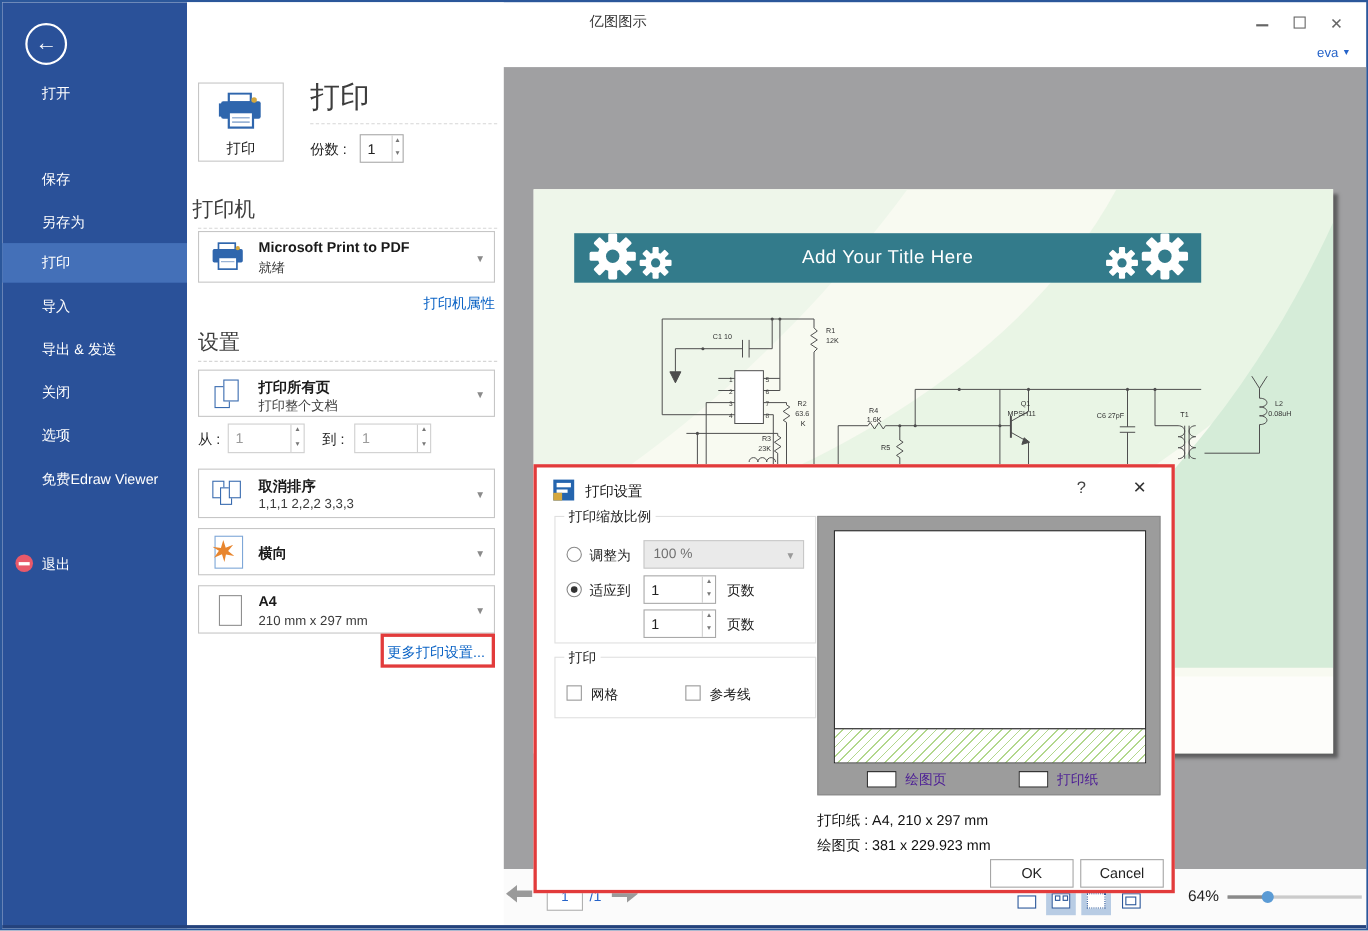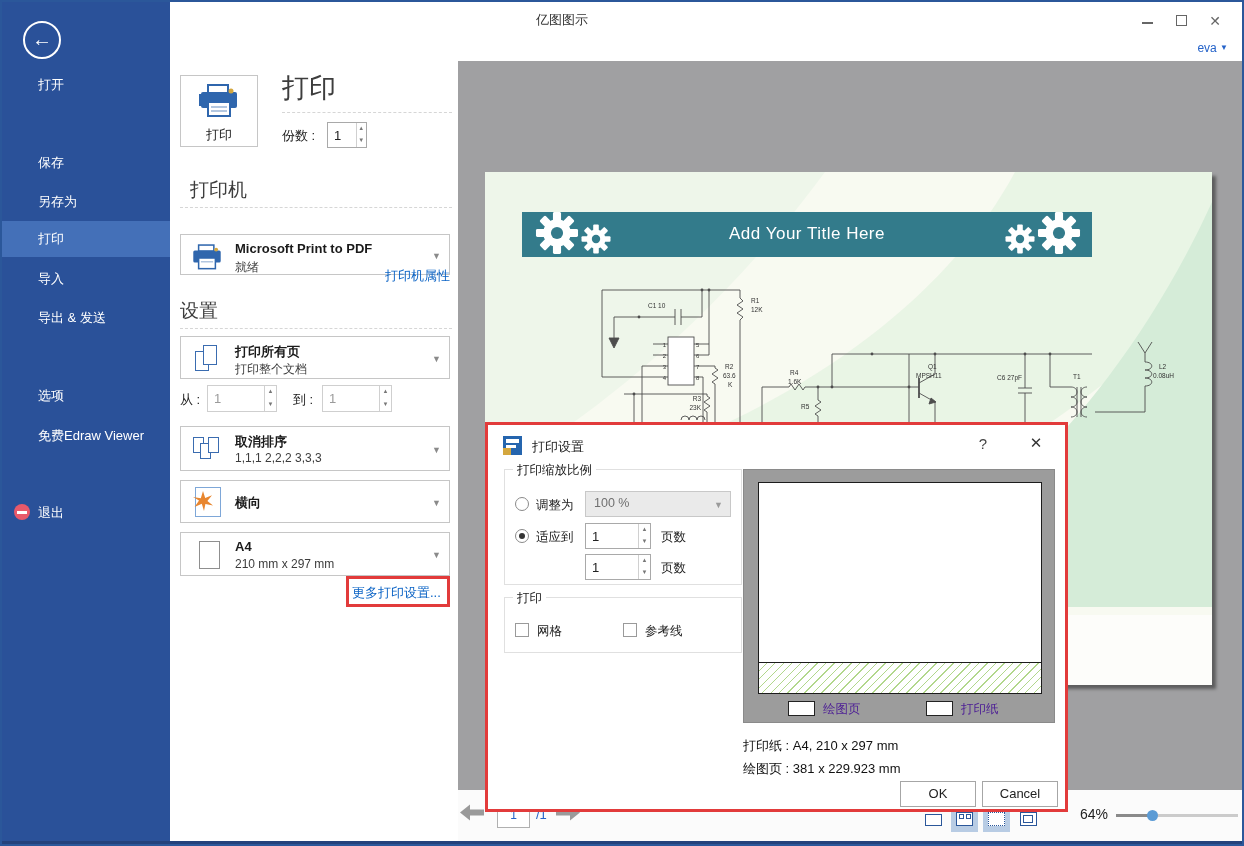--- a/index.html
+++ b/index.html
@@ -121,20 +121,21 @@
 <div class="app">
 
   <div class="sidebar">
     <div class="back-btn">←</div>
     <div class="sb-item" style="top:66px">打开</div>
     <div class="sb-item" style="top:144px">保存</div>
     <div class="sb-item" style="top:183px">另存为</div>
     <div class="sb-item active" style="top:219px">打印</div>
     <div class="sb-item" style="top:260px">导入</div>
     <div class="sb-item" style="top:299px">导出 &amp; 发送</div>
+    <div class="sb-item" style="top:338px">关闭</div>
     <div class="sb-item" style="top:377px">选项</div>
     <div class="sb-item" style="top:417px">免费Edraw Viewer</div>
     <div class="sb-item" style="top:494px"><span class="exit-icon"></span><span>退出</span></div>
   </div>
 
   <div class="titlebar-text">亿图图示</div>
   <div class="win-btn" style="right:80px"><span class="min-glyph"></span></div>
   <div class="win-btn" style="right:46px"><span class="max-glyph"></span></div>
   <div class="win-btn close-glyph" style="right:12px">✕</div>
   <div class="account"><span>eva</span> <span class="caret">▼</span></div>
@@ -157,23 +158,23 @@
     <div class="dash" style="left:112px; top:110px; width:170px"></div>
     <div class="copies-label">份数 :</div>
     <div class="spinbox" style="left:157px; top:120px; width:40px; height:26px">
       <input value="1" style="">
       <span class="spin">
           <i>▲</i>
           <i>▼</i>
         </span>
     </div>
 
-    <div class="sect-head" style="left:20px; top:175px">打印机</div>
+    <div class="sect-head" style="left:5px; top:175px">打印机</div>
     <div class="dash" style="left:10px; top:205px; width:272px"></div>
-    <div class="drop" style="top:232px; height:41px">
+    <div class="drop" style="top:208px; height:47px">
       <svg width="32" height="28" viewBox="0 0 42 36" style="position:absolute;left:10px;top:9px">
         <rect x="10" y="1" width="20" height="8" fill="#fff" stroke="#2f66ad" stroke-width="2"></rect>
         <rect x="3" y="8" width="36" height="16" rx="2" fill="#2f66ad"></rect>
         <circle cx="33" cy="7" r="2.5" fill="#d4a73e"></circle>
         <rect x="10" y="18" width="22" height="14" fill="#fff" stroke="#2f66ad" stroke-width="2"></rect>
         <line x1="13" y1="23" x2="29" y2="23" stroke="#9ab4d6" stroke-width="1.5"></line>
       </svg>
       <div class="t1">Microsoft Print to PDF</div>
       <div class="t2">就绪</div>
       <span class="arrow">▼</span>

